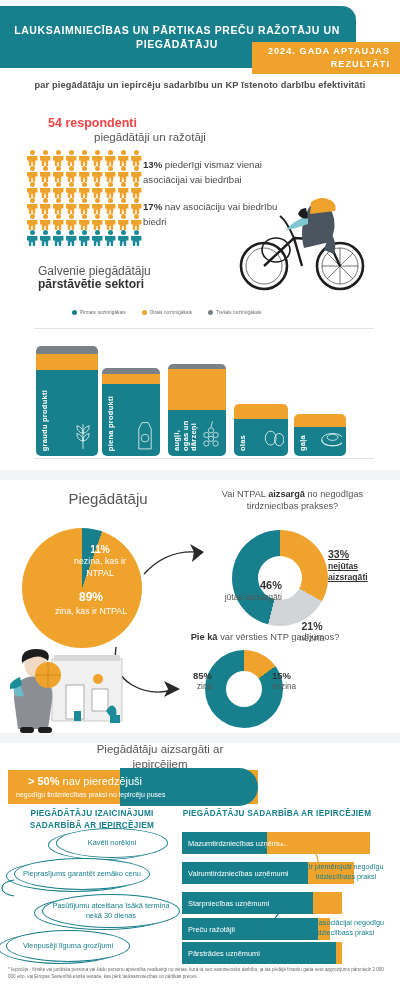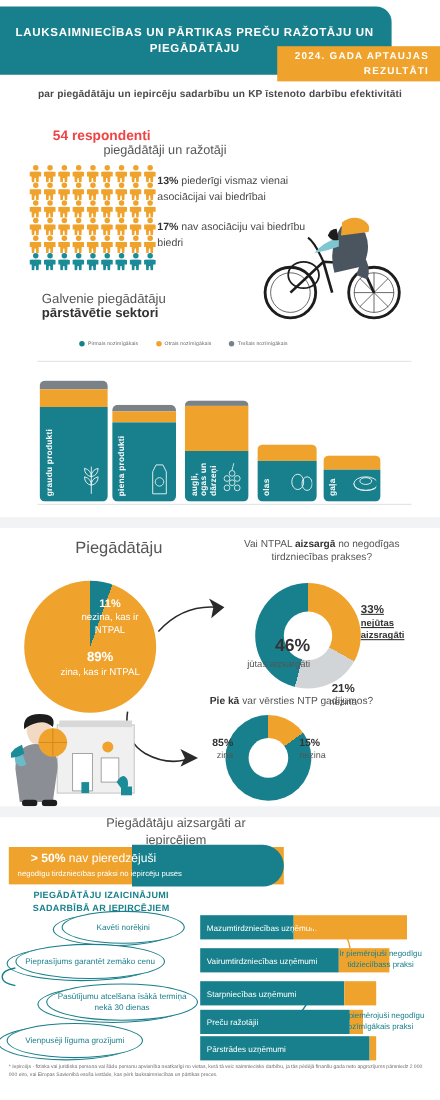--- a/index.html
+++ b/index.html
@@ -128,21 +128,21 @@
   .donut1 { position: absolute; left: 232px; top: 530px; width: 96px; height: 96px; border-radius: 50%; }
   .donut1::after {
     content: ""; position: absolute; left: 26px; top: 26px;
     width: 44px; height: 44px; border-radius: 50%; background: #fff;
   }
   .d1-lab-a { position: absolute; left: 328px; top: 548px; width: 70px; font-size: 8.6px;
               color: #333; line-height: 1.28; text-decoration: underline; }
   .d1-lab-a .pct { font-weight: bold; font-size: 10.5px; }
   .d1-lab-b { position: absolute; left: 196px; top: 578px; width: 86px; text-align: right;
               font-size: 8.6px; color: #555; line-height: 1.28; }
-  .d1-lab-b .pct { font-weight: bold; font-size: 16px; color: #333; }
+  .d1-lab-b .pct { font-weight: bold; font-size: 11px; color: #333; }
   .d1-lab-c { position: absolute; left: 282px; top: 620px; width: 60px; text-align: center;
               font-size: 8.6px; color: #555; line-height: 1.28; }
   .d1-lab-c .pct { font-weight: bold; font-size: 10.5px; color: #333; }
 
   .q2 { position: absolute; left: 140px; top: 632px; width: 250px; text-align: center;
         font-size: 9.3px; color: #555; }
   .q2 b { color: #333; }
 
   .donut2 { position: absolute; left: 205px; top: 650px; width: 78px; height: 78px; border-radius: 50%; }
   .donut2::after {
@@ -656,20 +656,21 @@
   </div>
 
   <div class="banner"></div>
   <div class="banner-blob"></div>
   <div class="banner-t1">
     <b>&gt; 50%</b><span> nav pieredzējuši</span>
   </div>
   <div class="banner-t2">negodīgu tirdzniecības praksi no iepircēju puses</div>
 
   <div class="col-head-l">PIEGĀDĀTĀJU IZAICINĀJUMI SADARBĪBĀ AR IEPIRCĒJIEM</div>
+  <div class="col-head-r">PIEGĀDĀTĀJU SADARBĪBA AR IEPIRCĒJIEM</div>
 
   <div id="ovals">
       <div class="oval-shadow" style="left: 48px; top: 830px; width: 112px; height: 30px;"></div>
       <div class="oval" style="left: 56px; top: 828px; width: 112px; height: 30px; padding: 0px 8px;">Kavēti norēķini</div>
       <div class="oval-shadow" style="left: 6px; top: 860px; width: 136px; height: 32px;"></div>
       <div class="oval" style="left: 14px; top: 858px; width: 136px; height: 32px; padding: 0px 8px;">Pieprasījums garantēt zemāko cenu</div>
       <div class="oval-shadow" style="left: 34px; top: 896px; width: 138px; height: 34px;"></div>
       <div class="oval" style="left: 42px; top: 894px; width: 138px; height: 34px; padding: 0px 8px;">Pasūtījumu atcelšana īsākā termiņa nekā 30 dienas</div>
       <div class="oval-shadow" style="left: -2px; top: 932px; width: 124px; height: 32px;"></div>
       <div class="oval" style="left: 6px; top: 930px; width: 124px; height: 32px; padding: 0px 8px;">Vienpusēji līguma grozījumi</div>
@@ -696,21 +697,21 @@
       </div>
       <div class="sbar-label" style="left: 188px; top: 918px;">Preču ražotājii</div>
       <div class="sbar" style="left: 182px; top: 942px; width: 160px;">
         <div class="tl" style="width:153.6px"></div>
         <div class="or" style="width:6.400000000000006px"></div>
       </div>
       <div class="sbar-label" style="left: 188px; top: 942px;">Pārstrādes uzņēmumi</div>
     </div>
 
   <div class="anno" style="left:300px;top:862px;width:92px;">Ir piemērojuši negodīgu tidzieciībass praksi</div>
-  <div class="anno" style="left:296px;top:918px;width:96px;">Nav piemērojuši negodīgu nozīmīgākais praksi</div>
+  <div class="anno" style="left:296px;top:918px;width:96px;">Nav asociācijai negodīgu tidzieciībass praksi</div>
 
   <svg style="position:absolute;left:272px;top:834px;width:50px;height:34px;" viewBox="0 0 50 34">
     <path d="M46 32 q 2 -22 -28 -24" fill="none" stroke="#EFA32D" stroke-width="1.3"></path>
     <path d="M22 2 l -14 6 l 14 7 l -3 -7 z" fill="#EFA32D"></path>
   </svg>
   <svg style="position:absolute;left:248px;top:898px;width:58px;height:38px;" viewBox="0 0 58 38">
     <path d="M54 4 q -14 -2 -24 12 q -6 10 -16 14" fill="none" stroke="#1A7F8C" stroke-width="1.3"></path>
     <path d="M16 24 l -14 8 l 16 5 l -4 -7 z" fill="#1A7F8C"></path>
   </svg>
   <svg style="position:absolute;left:0px;top:876px;width:16px;height:24px;" viewBox="0 0 16 24">

